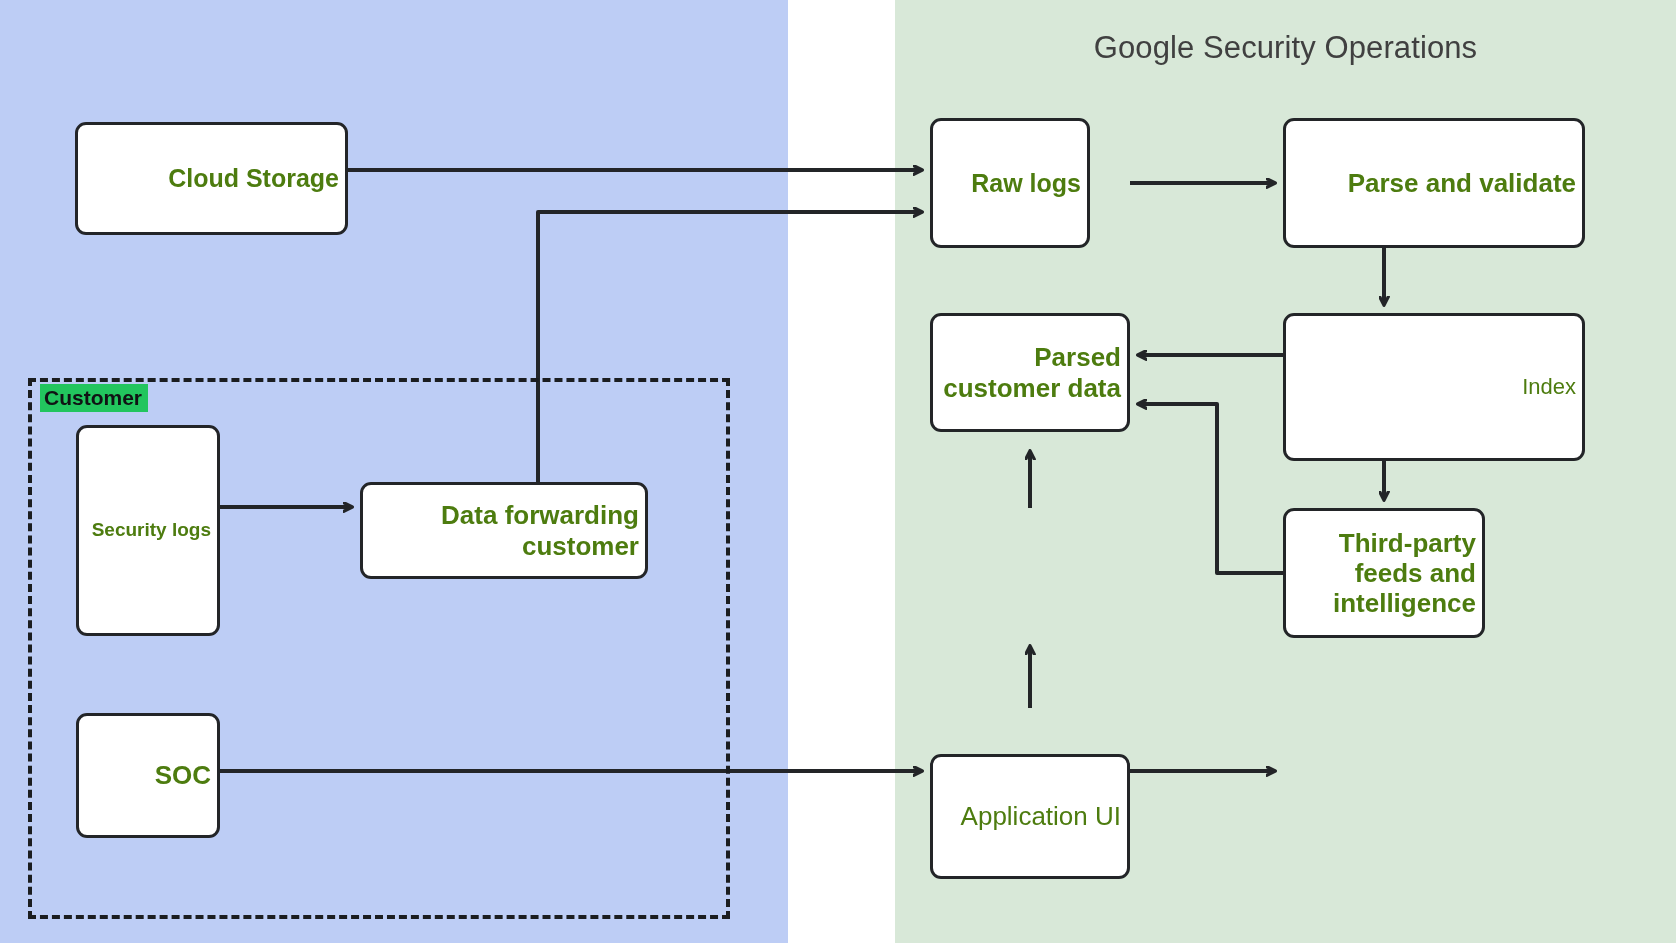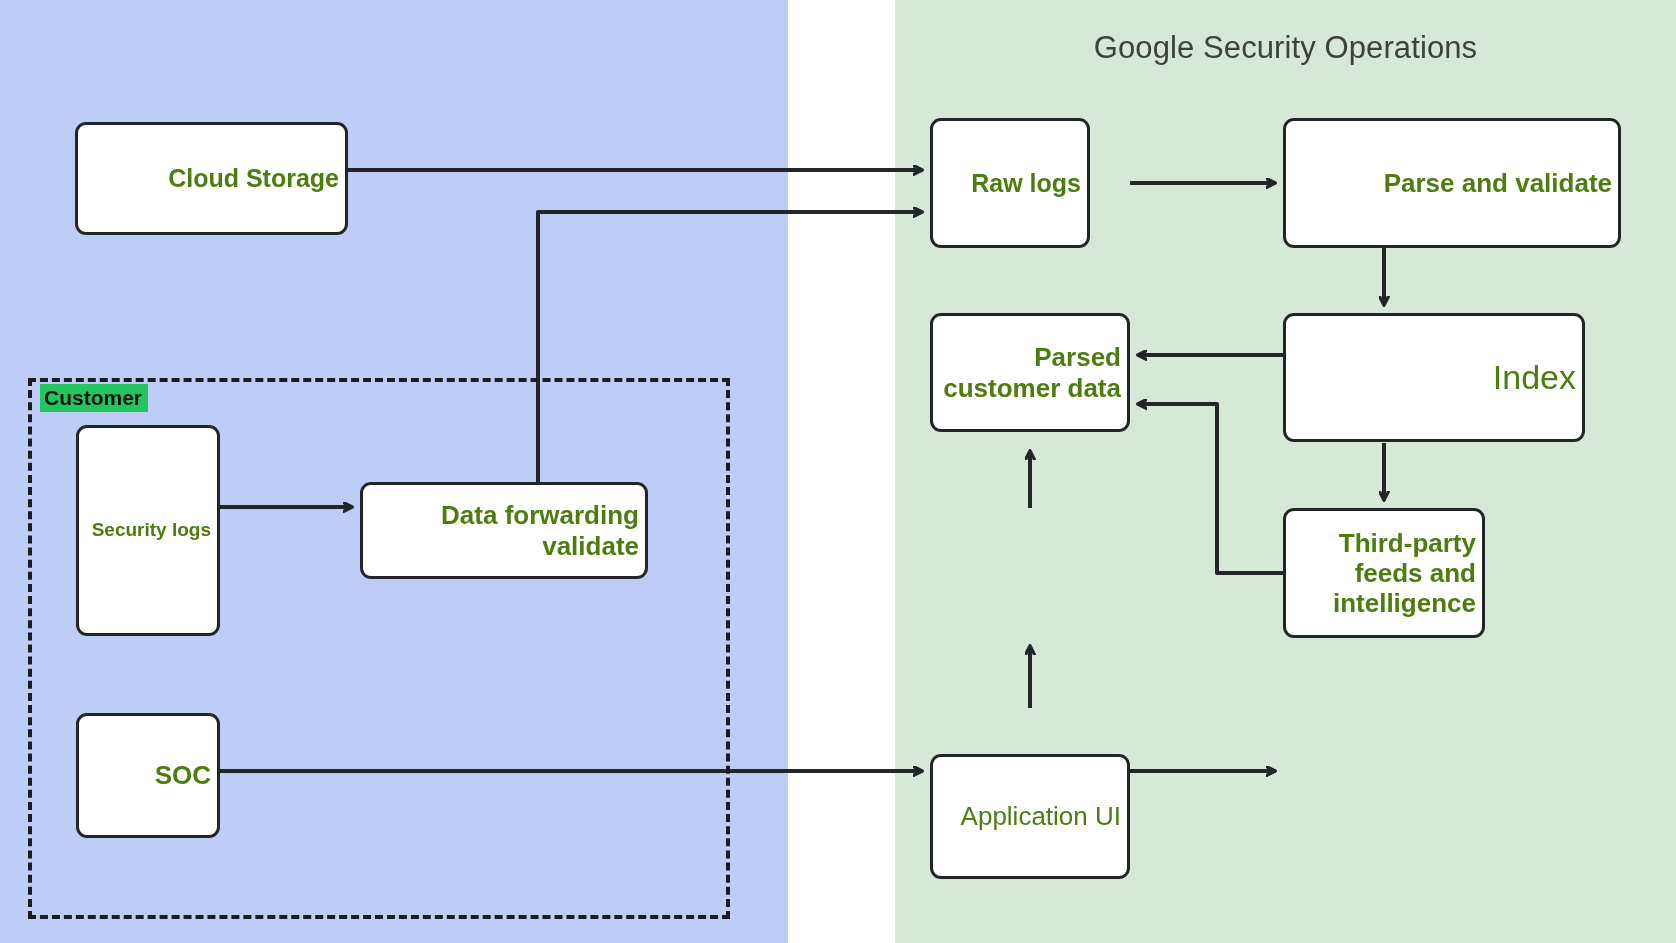--- a/index.html
+++ b/index.html
@@ -43,23 +43,23 @@
   .node .lbl{display:block;width:100%;}
   .node.bold .lbl{font-weight:700;}
   .node.reg .lbl{font-weight:400;}
 
   #node-cloud-storage{left:75px;top:122px;width:273px;height:113px;font-size:25px;}
   #node-security-logs{left:76px;top:425px;width:144px;height:211px;font-size:19px;}
   #node-data-forwarding{left:360px;top:482px;width:288px;height:97px;font-size:26px;}
   #node-soc{left:76px;top:713px;width:144px;height:125px;font-size:26px;}
 
   #node-raw-logs{left:930px;top:118px;width:160px;height:130px;font-size:25px;}
-  #node-parse-validate{left:1283px;top:118px;width:338px;height:130px;font-size:26px;}
+  #node-parse-validate{left:1283px;top:118px;width:302px;height:130px;font-size:26px;}
   #node-parsed-data{left:930px;top:313px;width:200px;height:119px;font-size:26px;}
-  #node-index{left:1283px;top:313px;width:302px;height:129px;font-size:34px;padding-left:32px;}
+  #node-index{left:1283px;top:313px;width:302px;height:148px;font-size:22px;padding-left:32px;}
   #node-search{left:930px;top:508px;width:200px;height:130px;font-size:26px;}
   #node-thirdparty{left:1283px;top:508px;width:202px;height:130px;font-size:26px;}
   #node-app-ui{left:930px;top:708px;width:200px;height:125px;font-size:26px;margin-top:46px;}
   #node-virustotal{left:1283px;top:708px;width:202px;height:125px;font-size:26px;}
 
   #customer-group{
     position:absolute;left:28px;top:378px;width:702px;height:541px;
     border:4px dashed #1b1d20;
     box-sizing:border-box;
     background:transparent;
@@ -120,21 +120,21 @@
 
   <div class="node bold" id="node-cloud-storage">
     <span class="lbl">Cloud Storage</span>
   </div>
 
   <div class="node bold" id="node-security-logs">
     <span class="lbl">Security logs</span>
   </div>
 
   <div class="node bold" id="node-data-forwarding">
-    <span class="lbl">Data forwarding validate</span>
+    <span class="lbl">Data forwarding customer</span>
   </div>
 
   <div class="node bold" id="node-soc">
     <span class="lbl">SOC</span>
   </div>
 
   <div class="node bold" id="node-raw-logs">
     <span class="lbl">Raw logs</span>
   </div>
 

